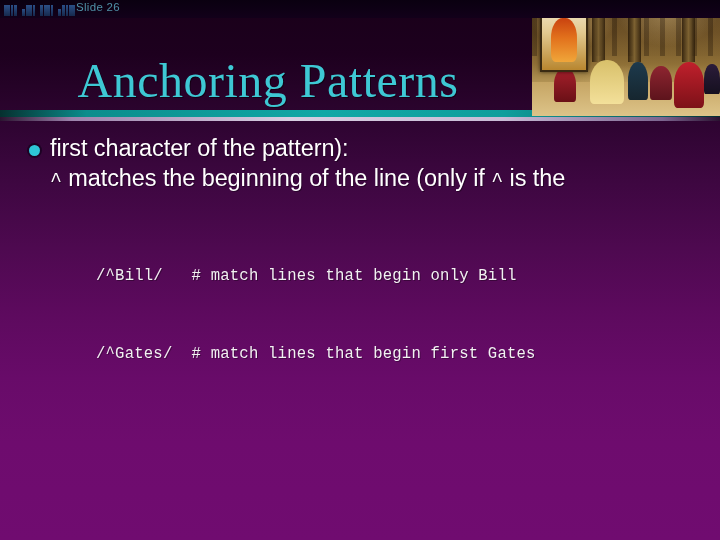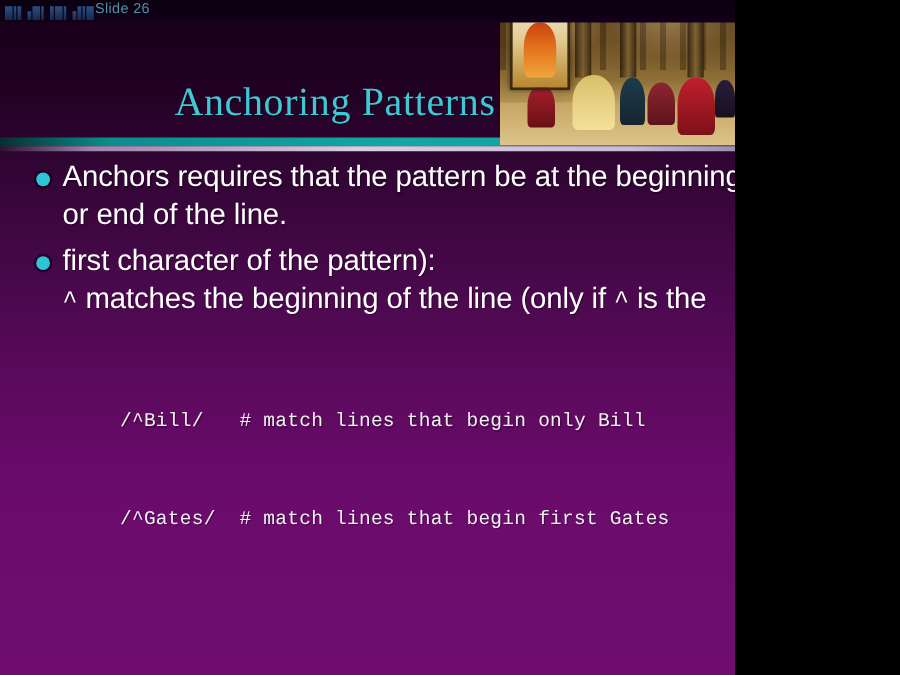--- a/index.html
+++ b/index.html
@@ -2,21 +2,21 @@
 <html><head>
 <meta charset="utf-8">
 <style>
   html, body {
     margin: 0;
     padding: 0;
     background: #000;
   }
   #slide {
     position: relative;
-    width: 588px;
+    width: 720px;
     height: 540px;
     overflow: hidden;
     background: linear-gradient(to bottom,
         #190019 0%,
         #1d001e 10%,
         #2d0430 22%,
         #3e0741 34%,
         #4e0950 46%,
         #5d0a5e 58%,
         #680b69 70%,
@@ -116,21 +116,21 @@
     background: linear-gradient(to bottom, #c6a564, #ddc489);
   }
 
   
   #title {
     position: absolute;
     left: 0; top: 57px;
     width: 536px;
     text-align: center;
     font-family: "Liberation Serif", serif;
-    font-size: 32px;
+    font-size: 48px;
     line-height: 48px;
     color: #3ec8d4;
     letter-spacing: 0.5px;
     z-index: 4;
     text-shadow: 1px 1px 0 rgba(0,0,0,0.45);
   }
 
   
   #divider { position: absolute; left: 0; top: 110px; width: 720px; height: 12px; z-index: 3; }
   #divider .teal {
@@ -240,29 +240,20 @@
 
   <div id="title">Anchoring Patterns</div>
 
   <div id="divider">
     <div class="teal"></div>
     <div class="pale"></div>
   </div>
 
   <div id="body">
 
-    <div class="bullet-row">
-      <div class="bullet-dot">
-          <span></span>
-        </div>
-      <div class="bullet-text">
-        <div>Anchors requires that the pattern be at the beginning</div>
-        <div>or end of the line.</div>
-      </div>
-    </div>
 
     <div class="spacer-a"></div>
 
     <div class="bullet-row">
       <div class="bullet-dot">
           <span></span>
         </div>
       <div class="bullet-text">
         <div>first character of the pattern):</div>
         <div><span class="mono">^</span><span> matches the beginning of the line (only if </span><span class="mono">^</span><span> is the</span></div>

